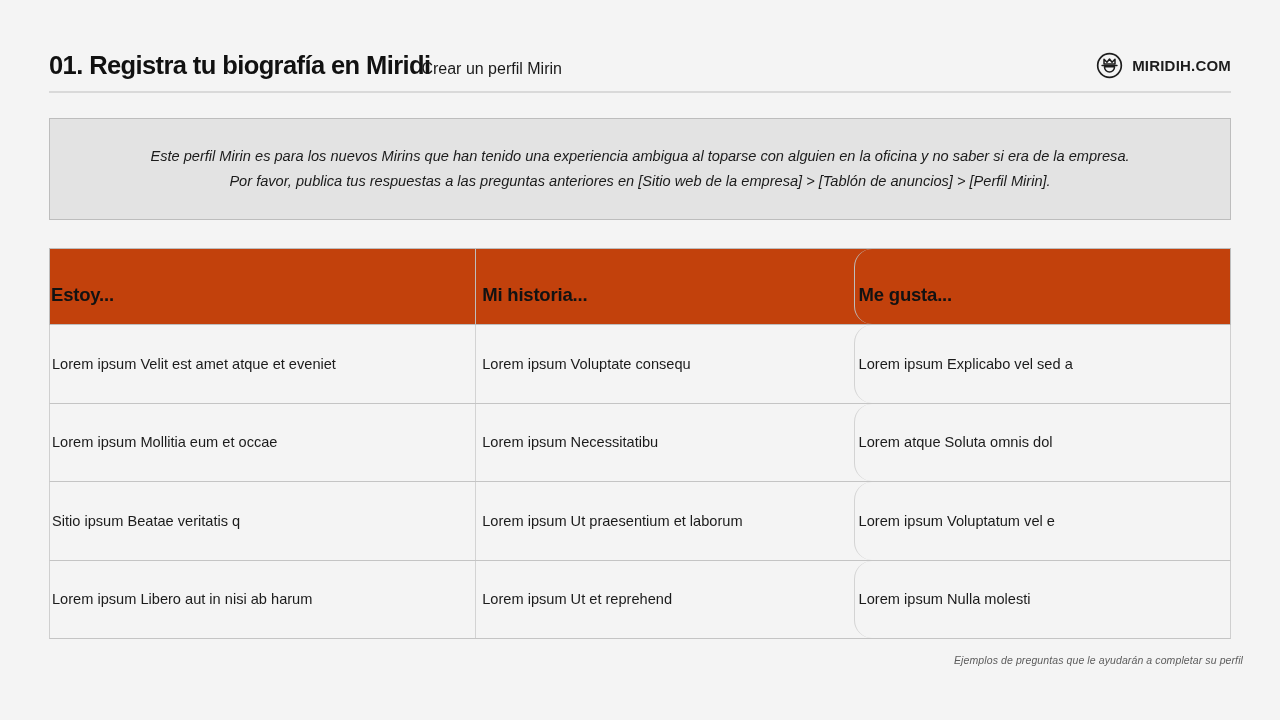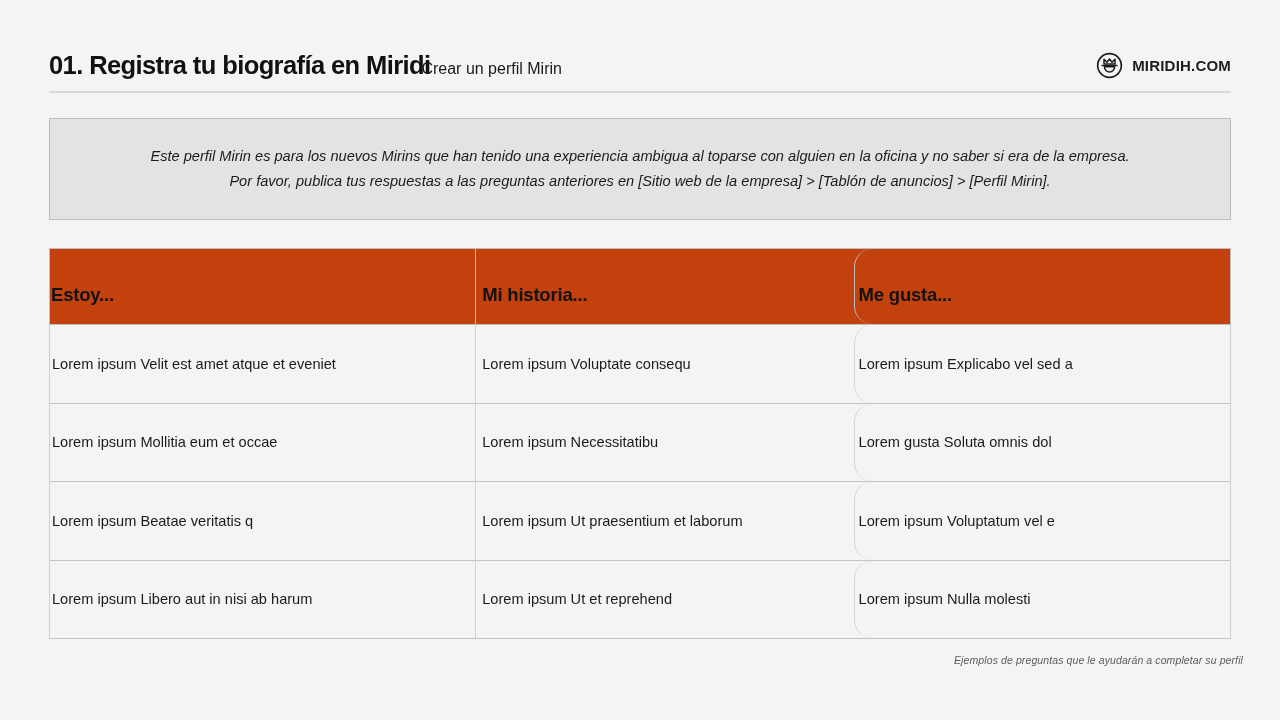--- a/index.html
+++ b/index.html
@@ -229,27 +229,27 @@
     </div>
 
     <div class="t-row">
       <div class="cell col-1">
         <span>Lorem ipsum Mollitia eum et occae</span>
       </div>
       <div class="cell col-2">
         <span>Lorem ipsum Necessitatibu</span>
       </div>
       <div class="cell col-3">
-        <span>Lorem gusta Soluta omnis dol</span>
-      </div>
-    </div>
-
-    <div class="t-row">
-      <div class="cell col-1">
-        <span>Lorem ipsum Beatae veritatis q</span>
+        <span>Lorem atque Soluta omnis dol</span>
+      </div>
+    </div>
+
+    <div class="t-row">
+      <div class="cell col-1">
+        <span>Sitio ipsum Beatae veritatis q</span>
       </div>
       <div class="cell col-2">
         <span>Lorem ipsum Ut praesentium et laborum</span>
       </div>
       <div class="cell col-3">
         <span>Lorem ipsum Voluptatum vel e</span>
       </div>
     </div>
 
     <div class="t-row">

